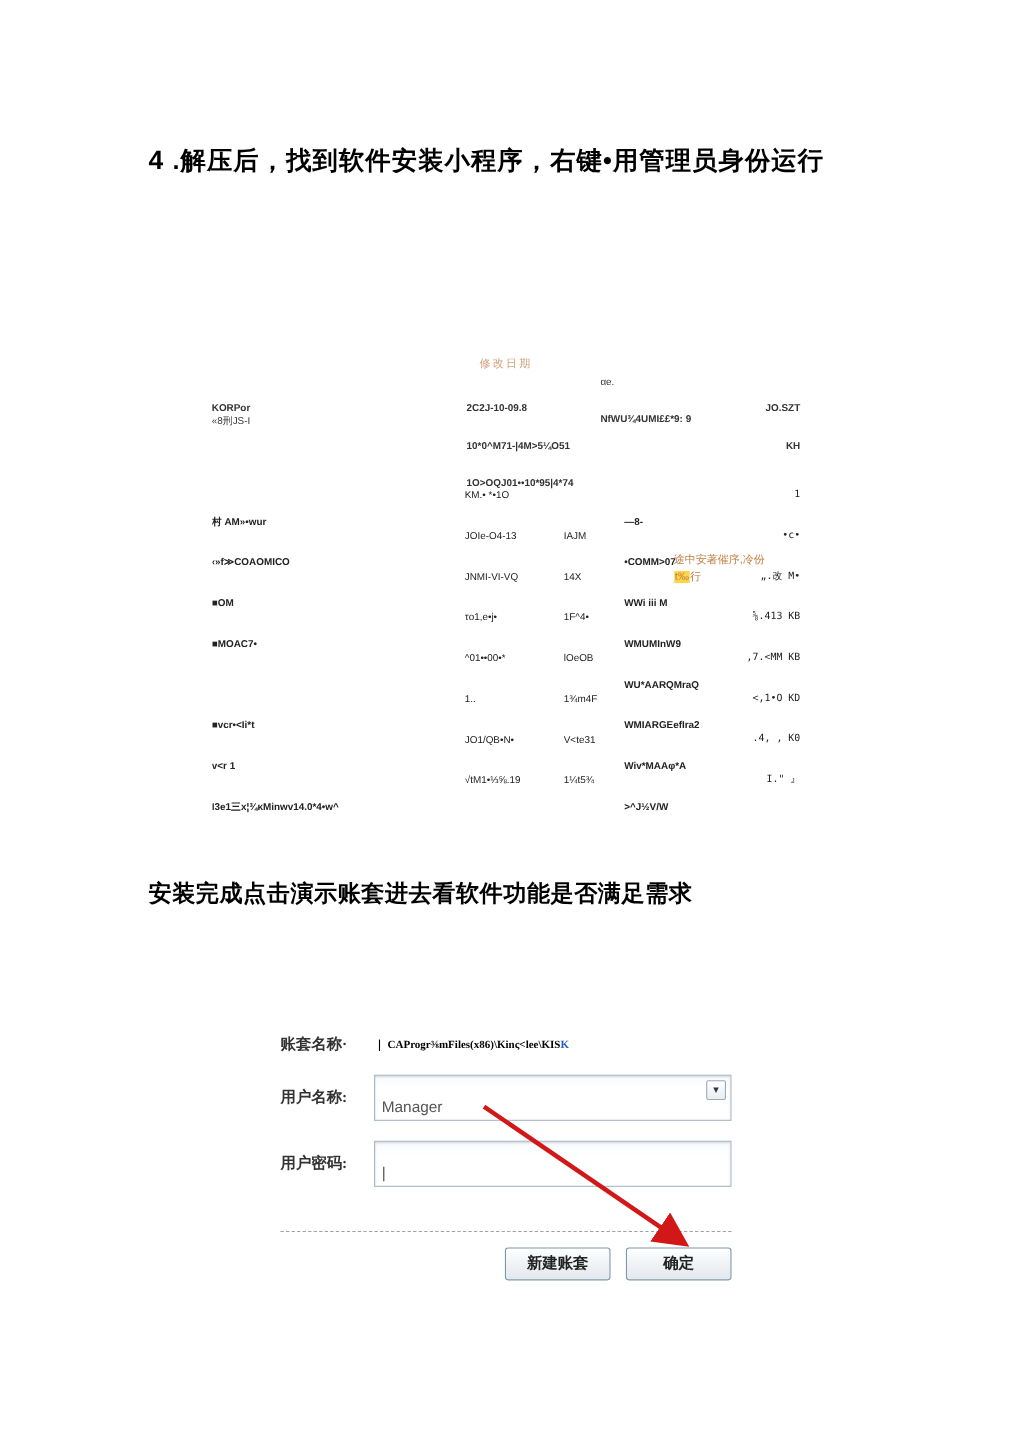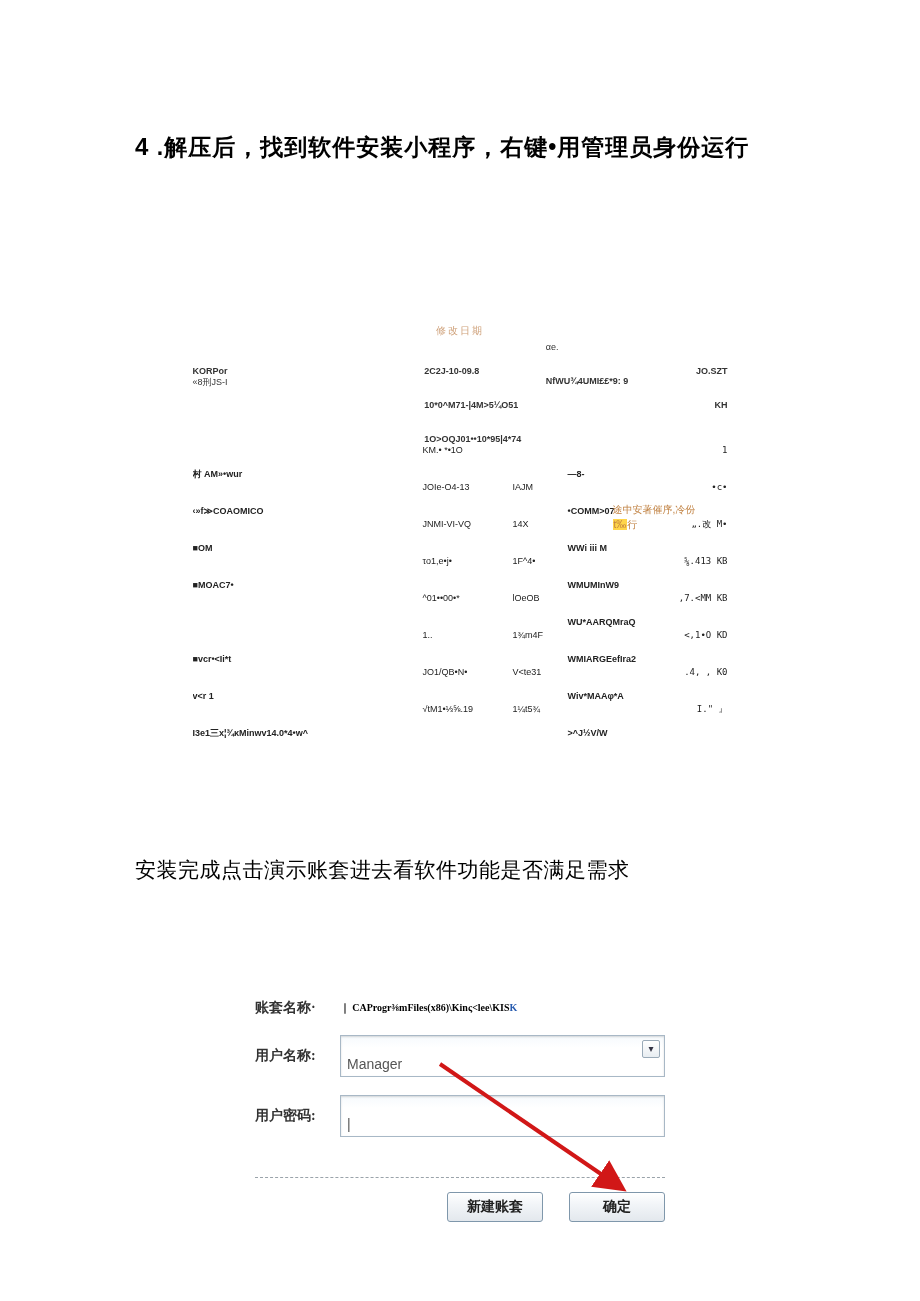--- a/index.html
+++ b/index.html
@@ -69,23 +69,23 @@
       top: 178px;
       width: 120px;
       font-size: 10px;
       color: #c08040;
       line-height: 1.5;
     }
     .callout .hl { background: #ffd54a; padding: 0 1px; }
 
     
     .heading2 {
-      margin-top: 116px;
+      margin-top: 58px;
       font-size: 21px;
-      font-weight: 400;
+      font-weight: 700;
       color: #000;
       letter-spacing: 0.5px;
     }
 
     
     .login-box {
       margin: 115px auto 0 auto;
       width: 410px;
       position: relative;
     }
@@ -129,21 +129,21 @@
       font-size: 10px; color:#334;
     }
     .divider {
       border: none;
       border-top: 1px dashed #9aa3aa;
       margin: 40px 0 14px 0;
     }
     .btn-row {
       display: flex;
       justify-content: flex-end;
-      gap: 26px;
+      gap: 14px;
     }
     .btn {
       width: 96px;
       height: 30px;
       font-size: 14px;
       font-weight: 700;
       color: #222;
       background: linear-gradient(#ffffff,#f2f5f8 40%,#e3e8ed);
       border: 1px solid #7f97ab;
       border-radius: 3px;

